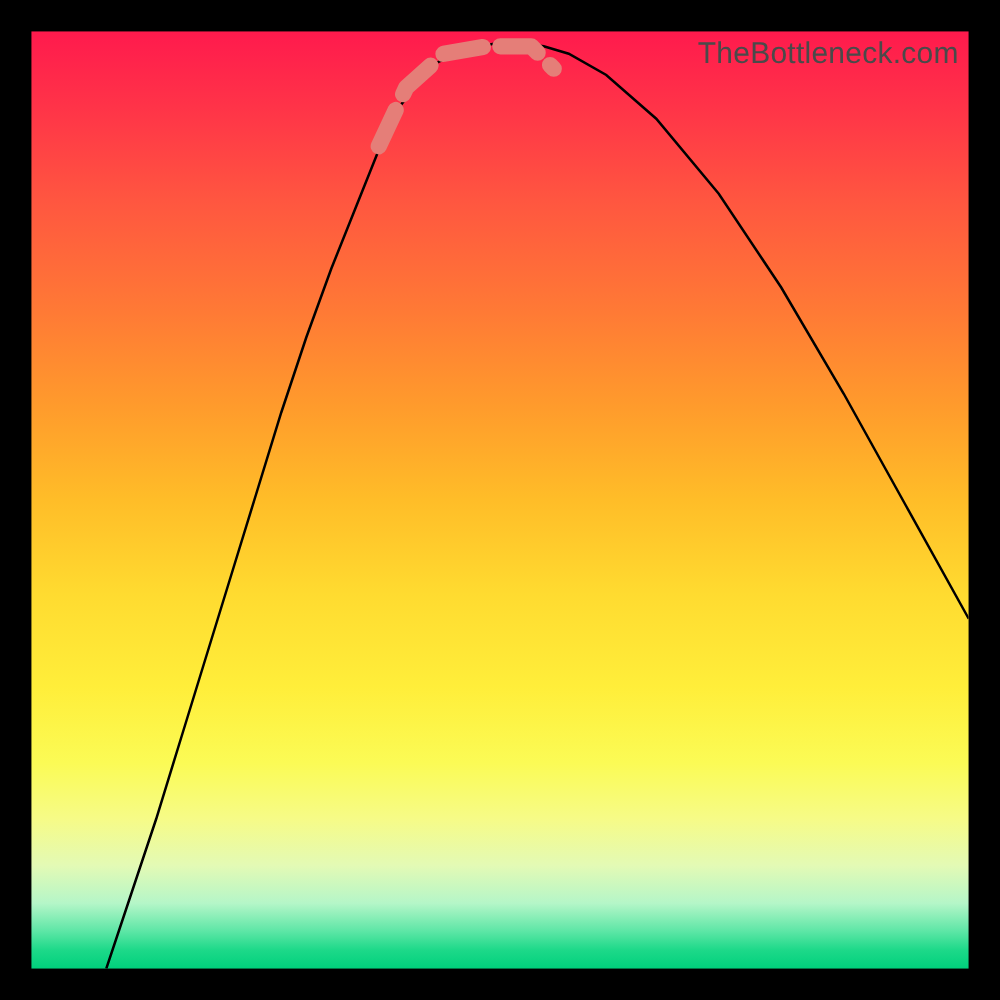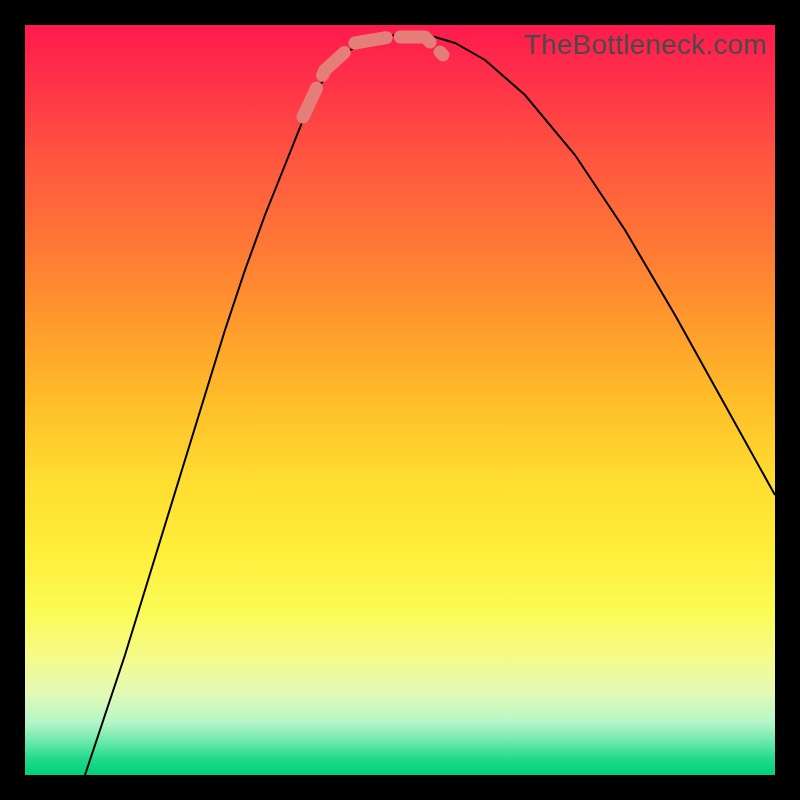--- a/index.html
+++ b/index.html
@@ -44,21 +44,21 @@
       #5de6a6 96%,
       #1dd989 98%,
       #00d07c 100%
     );
   }
   .watermark {
     position: absolute;
     top: 4px;
     right: 8px;
     color: #4a4a4a;
-    font-size: 28px;
+    font-size: 24px;
     font-weight: 500;
     letter-spacing: 0.2px;
     z-index: 5;
   }
   svg.curves {
     position: absolute;
     inset: 0;
     z-index: 3;
   }
   svg.markers {

